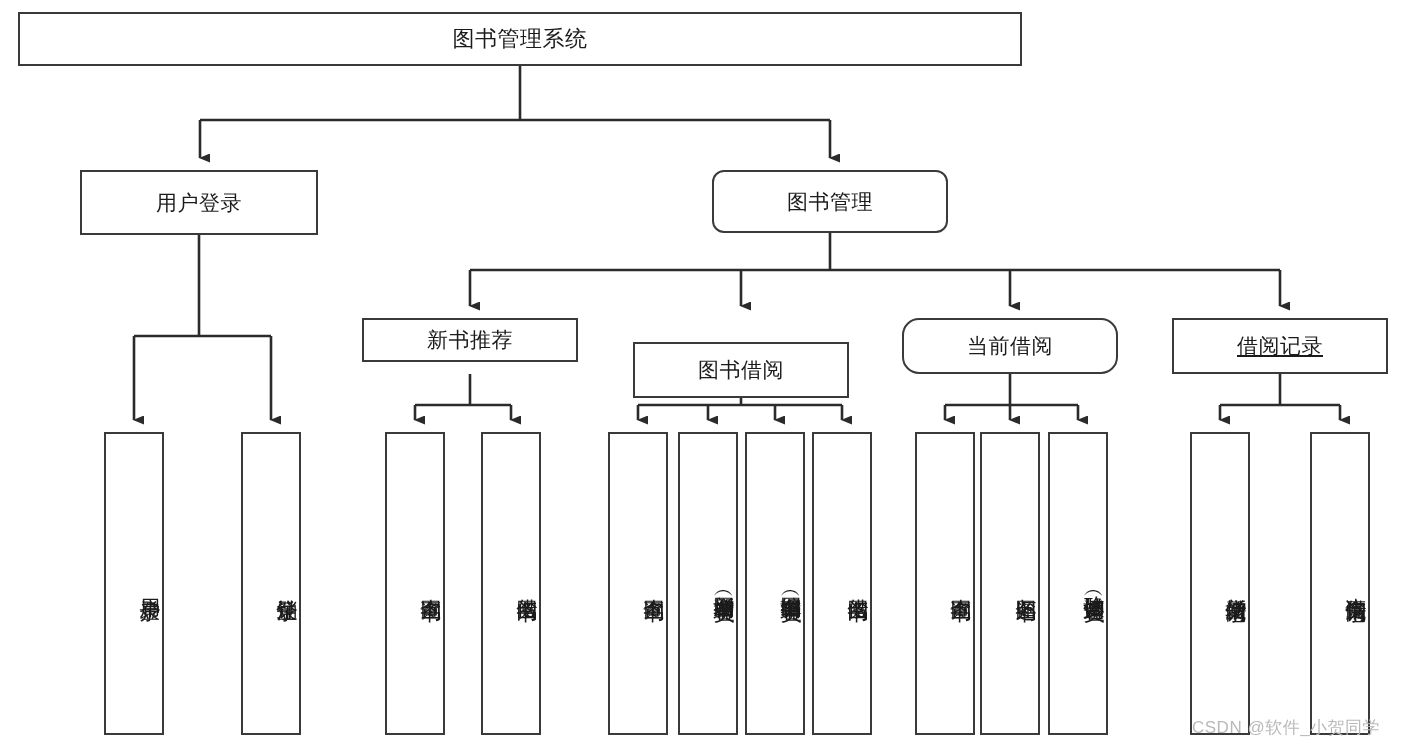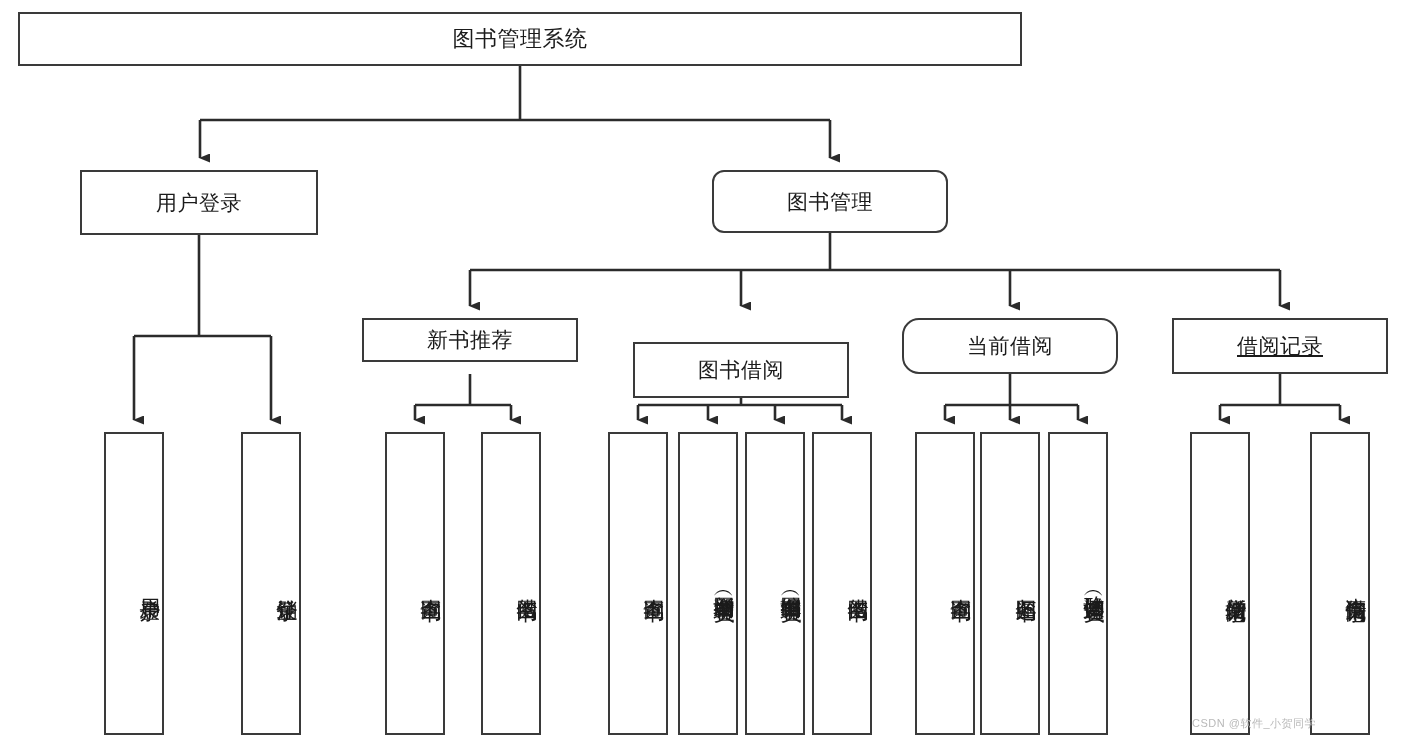--- a/index.html
+++ b/index.html
@@ -53,21 +53,21 @@
   .node.vert > span {
     writing-mode: vertical-rl;
     text-orientation: upright;
     display: block;
   }
   .node.root {
     font-size: 22px;
   }
   .watermark {
     position: absolute;
-    font-size: 11px;
+    font-size: 17px;
     color: #b9b9b9;
     white-space: nowrap;
     letter-spacing: 0.5px;
   }
 </style>
 </head>
 <body>
 
 <div id="canvas">
 

